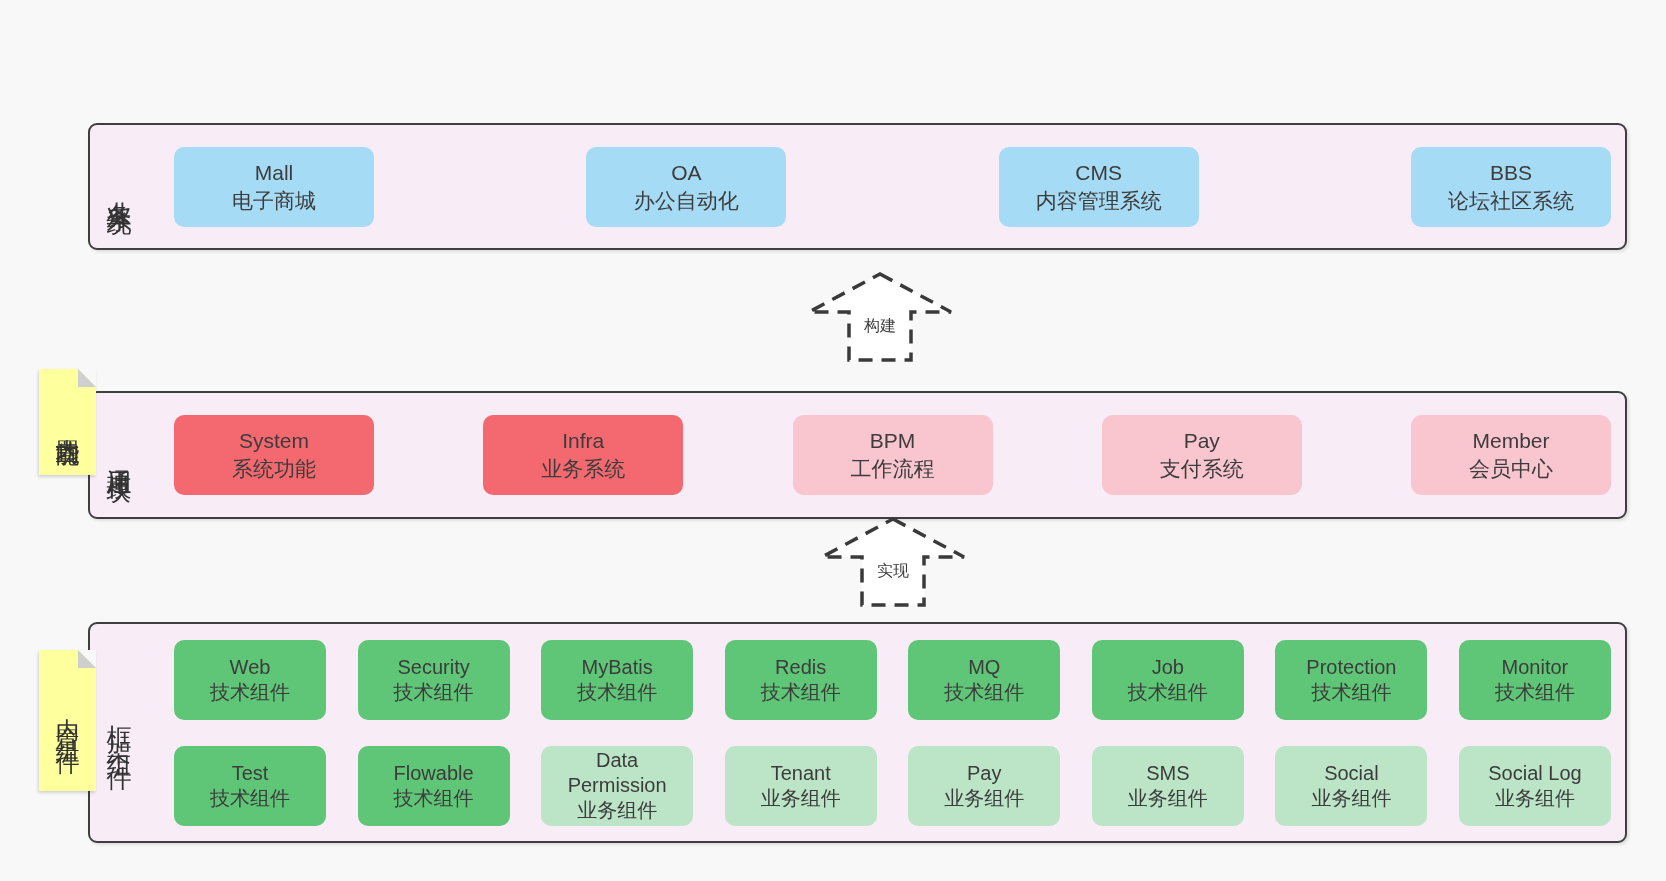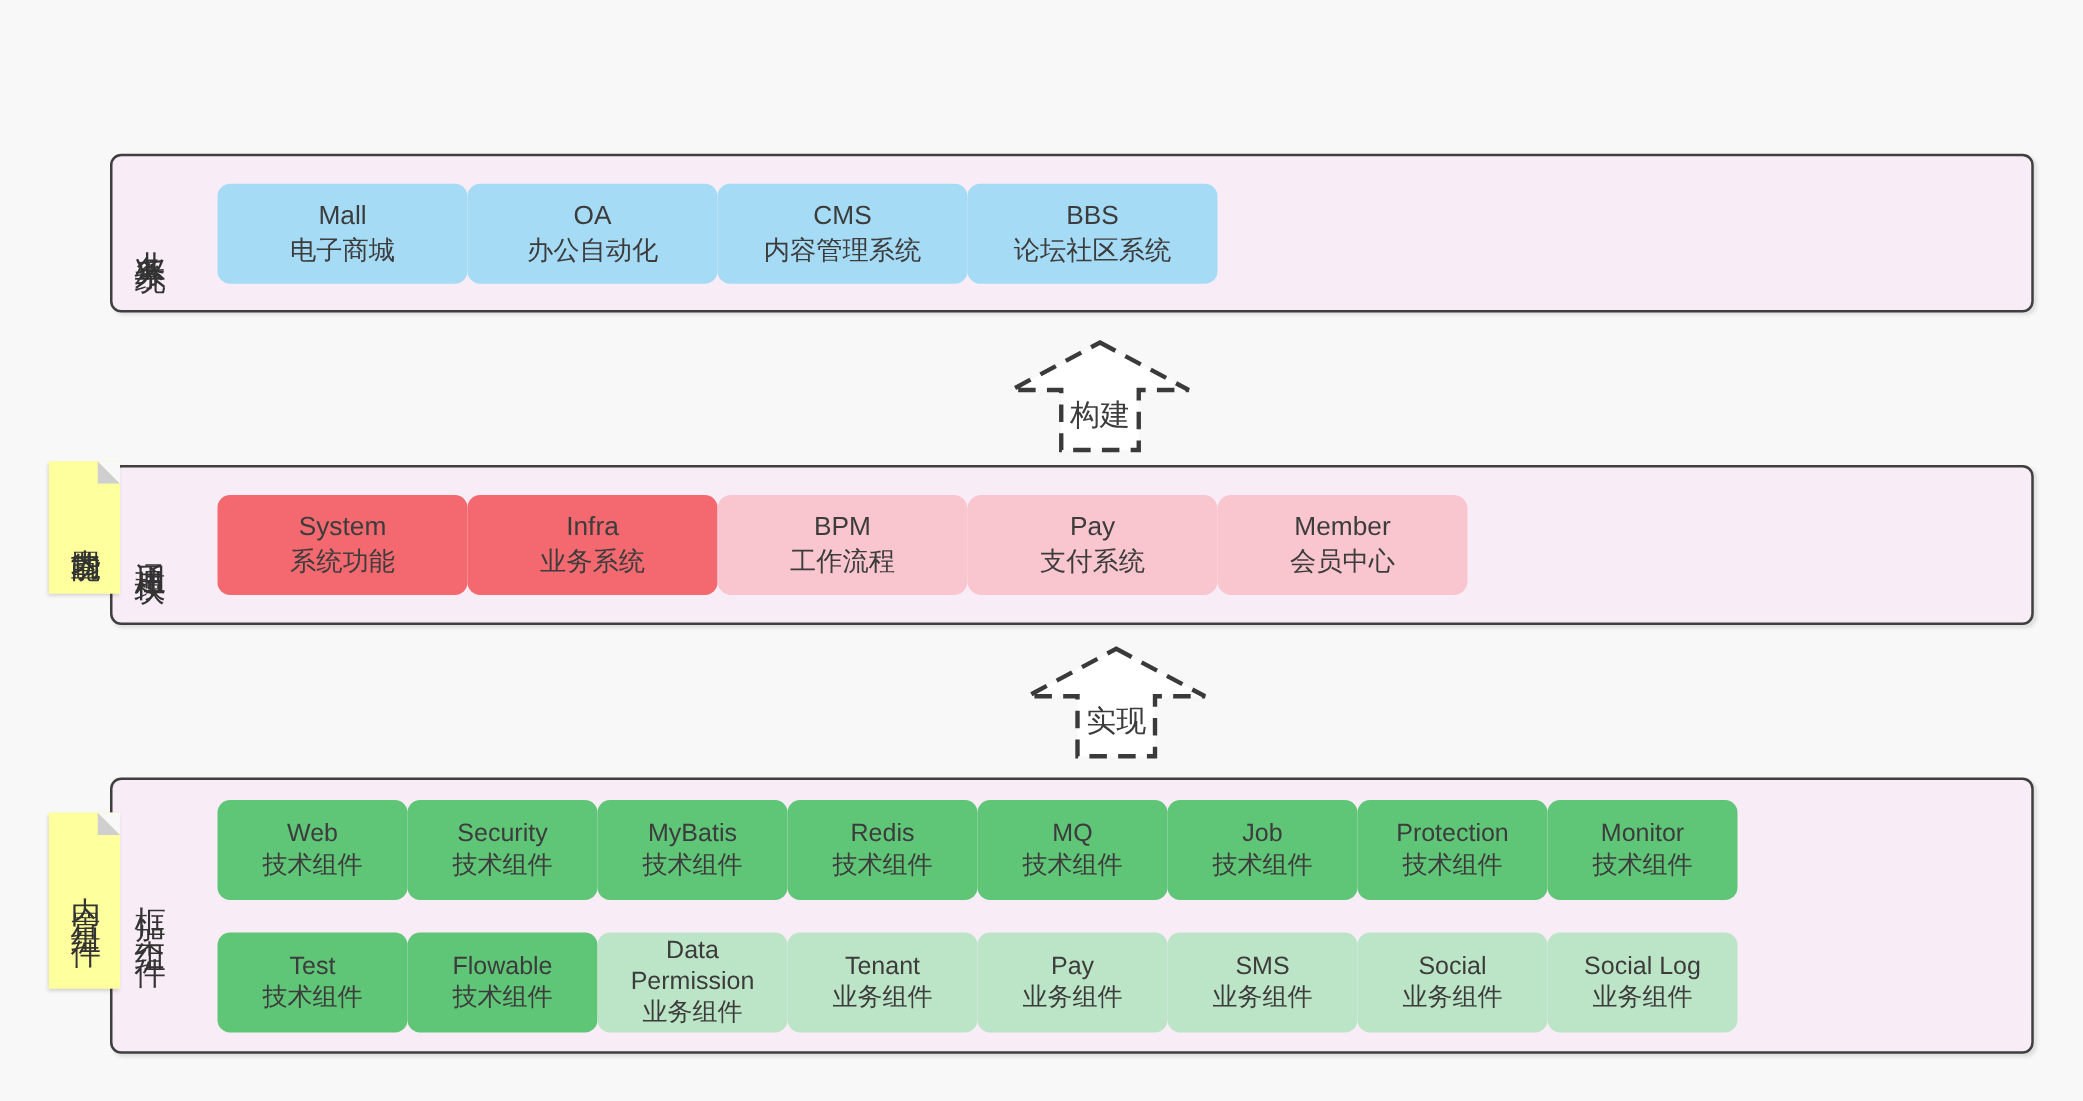--- a/index.html
+++ b/index.html
@@ -17,21 +17,21 @@
   .band-label {
     width:60px; display:flex; align-items:center; justify-content:center;
     writing-mode:vertical-rl; text-orientation:upright;
     font-size:25px; letter-spacing:3px; color:#333; white-space:nowrap;
   }
   .band.tall .band-label { letter-spacing:14px; }
   .band-rows {
     flex:1; display:flex; flex-direction:column; justify-content:center;
     gap:26px; padding-right:14px;
   }
-  .band-row { display:flex; justify-content:flex-start;padding-left:24px; }
+  .band-row { display:flex; justify-content:space-between;padding-left:24px; }
 
   
   .box {
     height:80px; border-radius:10px;
     display:flex; flex-direction:column; align-items:center; justify-content:center;
     text-align:center; font-size:21px; line-height:1.32; padding:0 4px;
   }
   .cols-6 .box { width:200px; }
   .cols-8 .box { width:152px; font-size:20px; line-height:1.25; }
   .c-blue  { background:#a6dbf5; }
@@ -50,27 +50,27 @@
   }
   .sticky .fold { position:absolute; top:0; right:0; }
   #sticky-builtin-features { top:369px; height:106px; letter-spacing:1px; }
   #sticky-builtin-components { top:650px; height:141px; letter-spacing:11px; }
 
   
   .up-arrow { position:absolute; width:150px; height:95px; }
   .up-arrow svg { position:absolute; inset:0; }
   .arrow-label {
     position:absolute; left:0; right:0; top:46px; text-align:center;
-    font-size:24px; color:#3c3c3c;
+    font-size:16px; color:#3c3c3c;
   }
   #arrow-build { left:805px; top:270px; }
   #arrow-implement { left:818px; top:515px; }
 
   .band#band-business  { top:123px; height:127px; }
-  .band#band-modules   { top:372px; height:128px; }
+  .band#band-modules   { top:391px; height:128px; }
   .band#band-framework { top:622px; height:221px; }
 </style>
 </head>
 <body>
 
 <div id="page">
 
   <div class="band" id="band-business">
     <div class="band-label">业务系统</div>
     <div class="band-rows">

